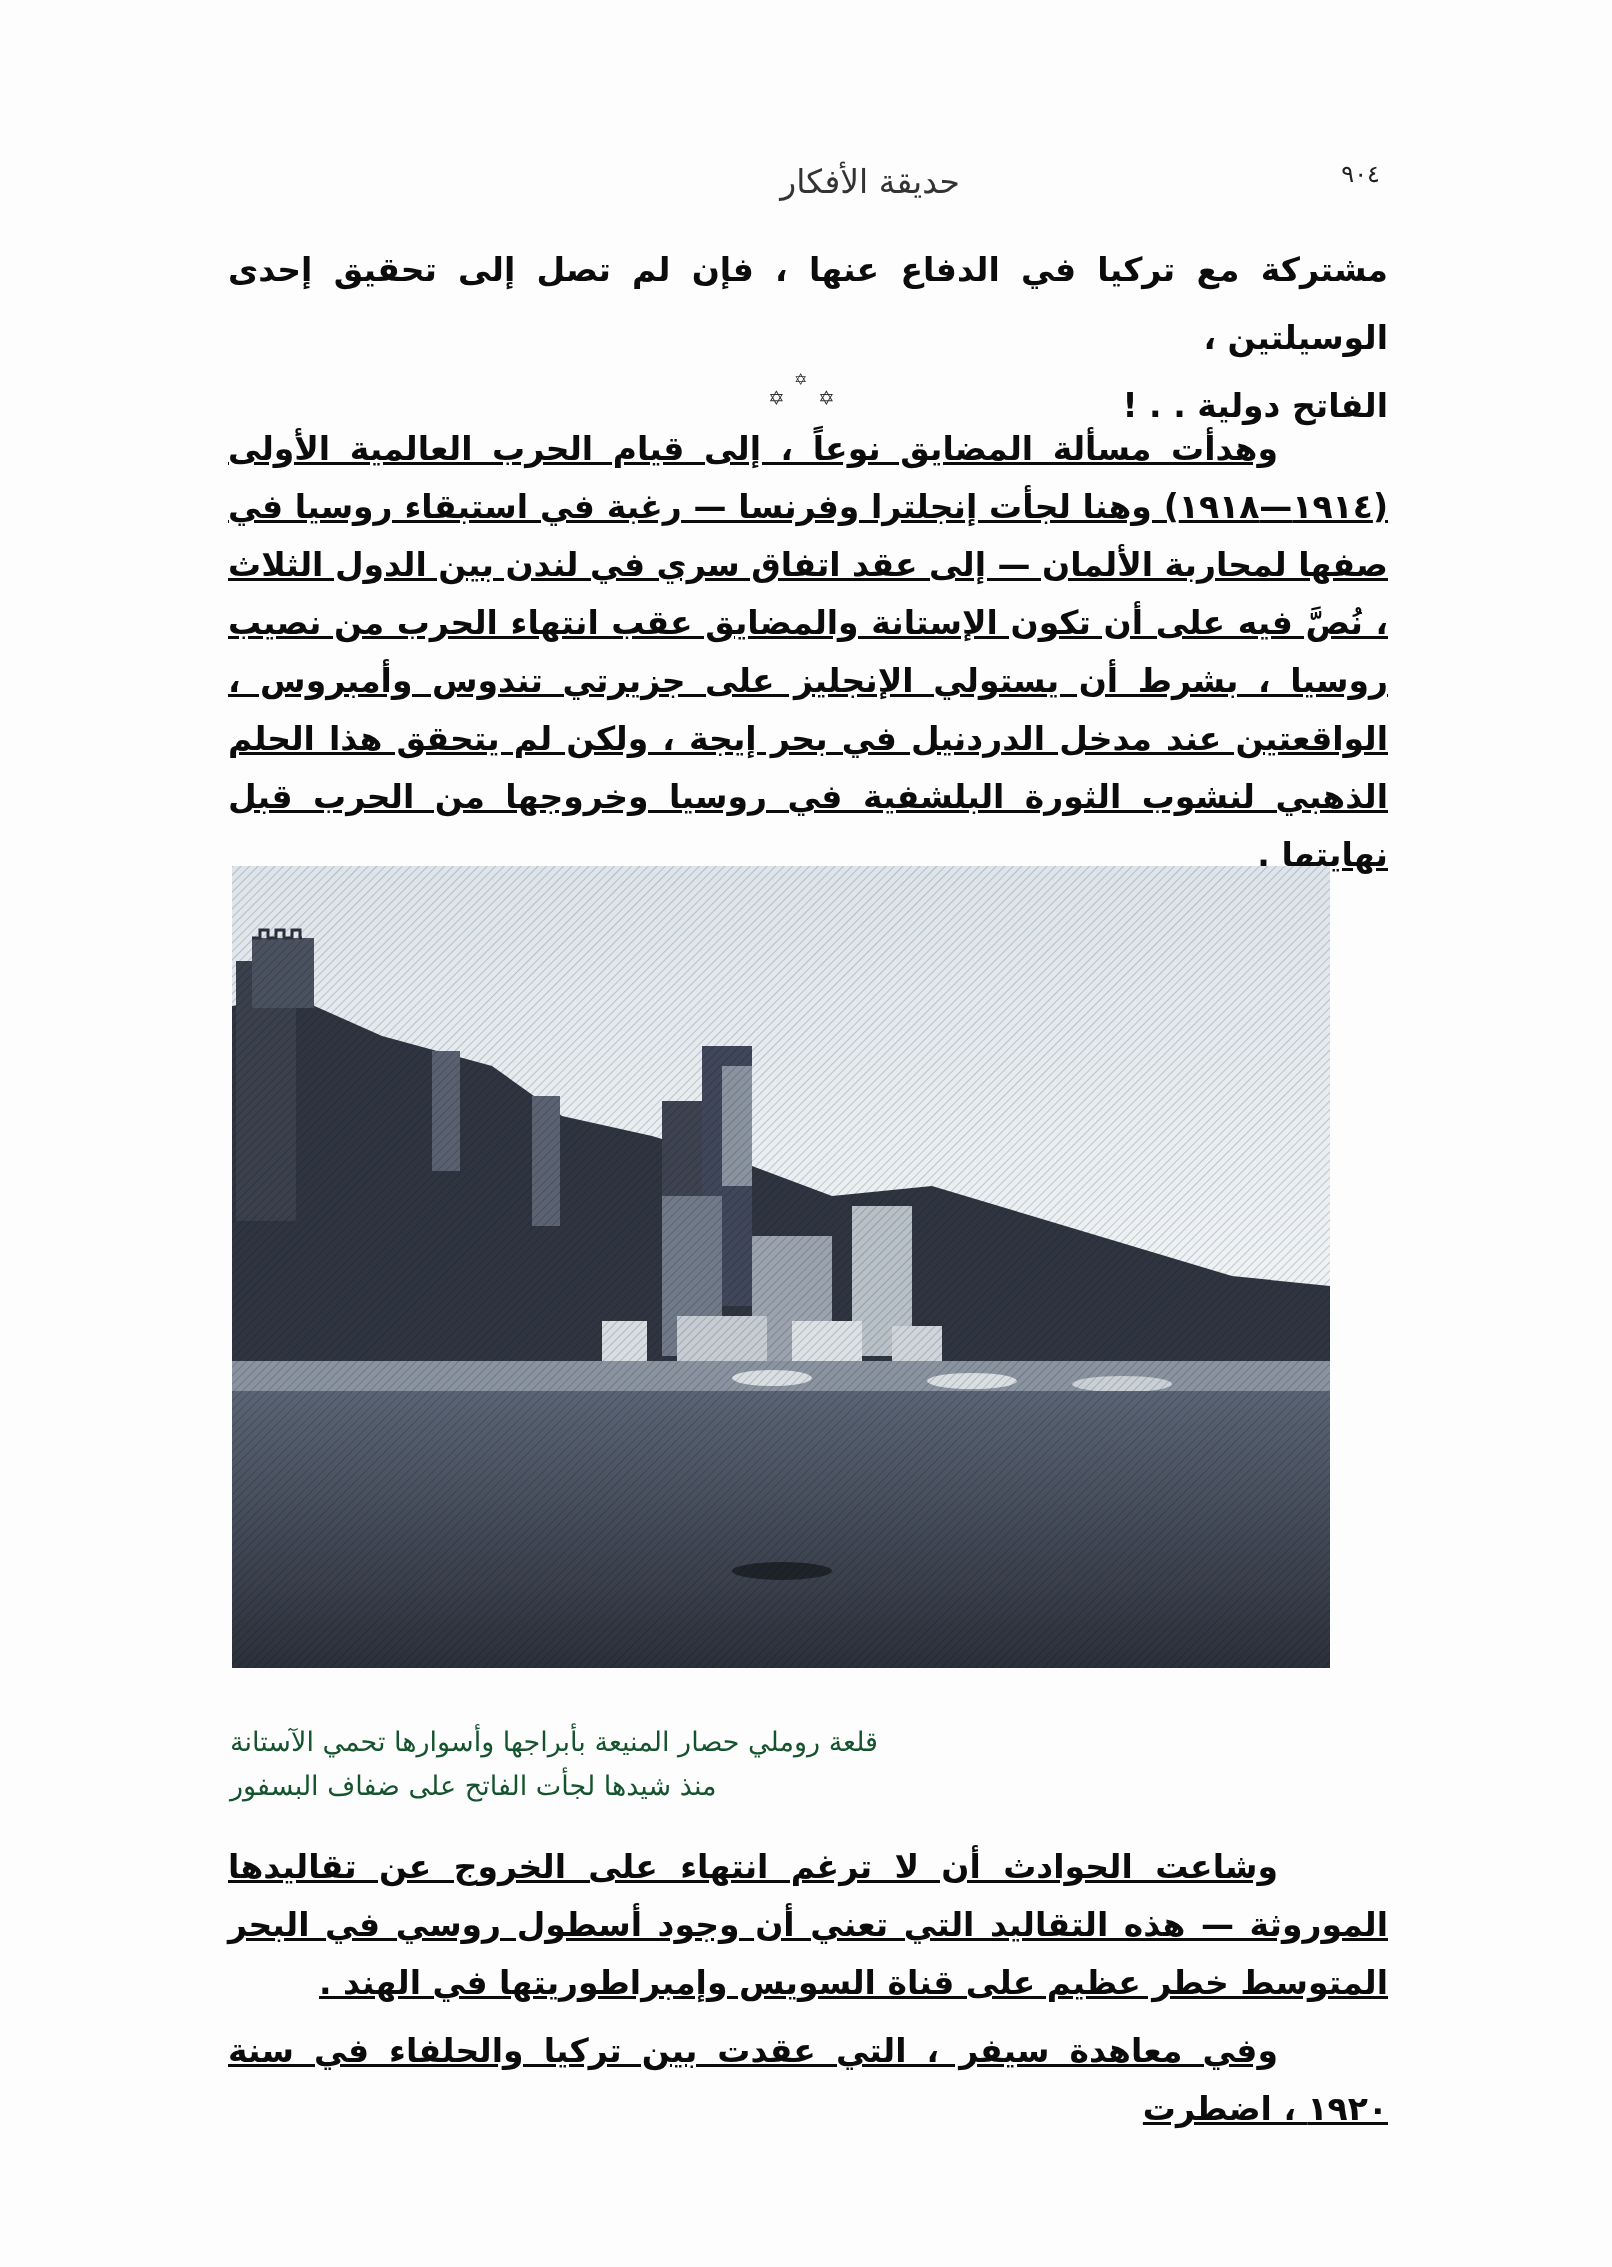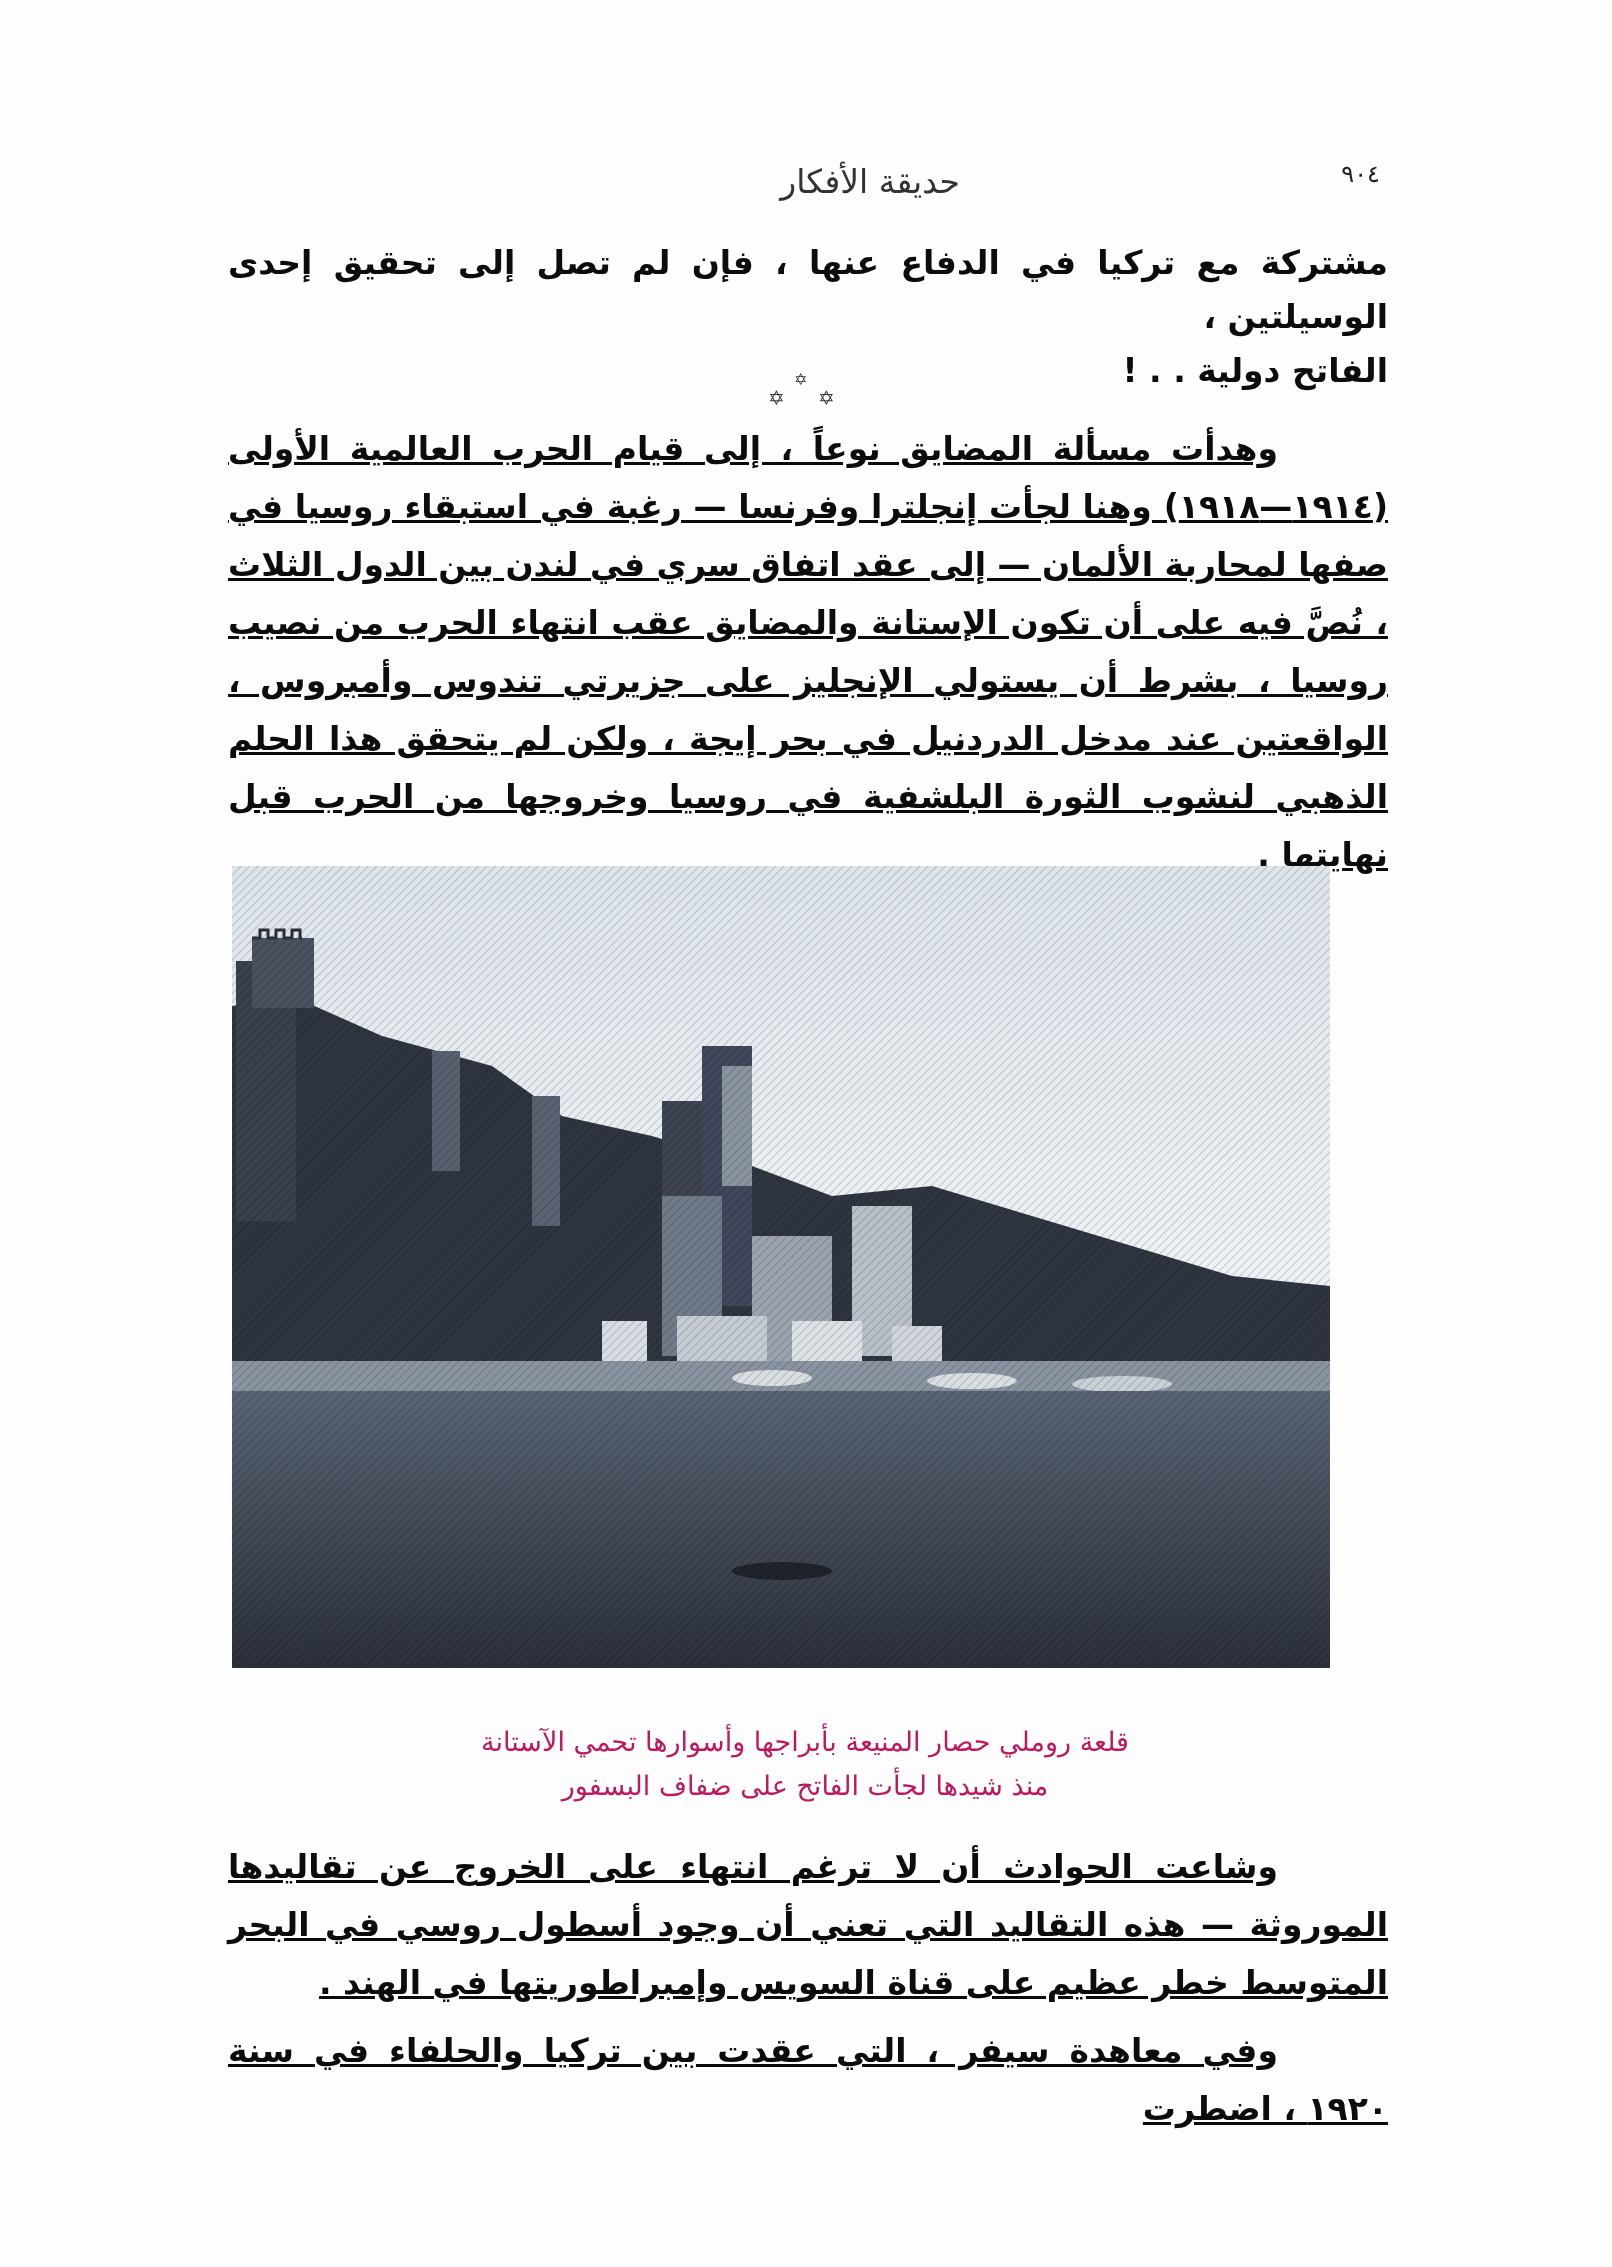--- a/index.html
+++ b/index.html
@@ -22,41 +22,41 @@
     }
     .text-block {
       position: absolute; left: 228px; width: 1160px;
       direction: rtl; text-align: justify; text-align-last: right;
       font-family: "DejaVu Sans", sans-serif; font-weight: bold;
       font-size: 33px; line-height: 58px; color: #0c0c0c;
     }
     .text-block p { margin: 0; }
     .indent { text-indent: 110px; text-decoration: underline; }
     .block-1 { top: 236px; }
-    .block-1 p { line-height: 54px; }
+    .block-1 p { line-height: 68px; }
     .stars {
       position: absolute; top: 370px; left: 760px; width: 90px; height: 50px;
       font-size: 20px; color: #333; text-align: center;
     }
     .stars .s1 { position: absolute; left: 8px; top: 16px; }
     .stars .s2 { position: absolute; left: 34px; top: 0px; font-size: 16px; }
     .stars .s3 { position: absolute; left: 58px; top: 16px; }
     .block-2 { top: 420px; }
     .figure {
       position: absolute; left: 232px; top: 866px; width: 1098px; height: 802px;
       overflow: hidden;
       background:
         linear-gradient(180deg, #e9eef2 0%, #dfe6ec 30%, #c9d2da 55%, transparent 56%),
         #3b4250;
     }
     .figure svg { position: absolute; left: 0; top: 0; }
     .caption {
       position: absolute; top: 1720px; left: 230px; width: 1150px;
-      direction: rtl; text-align: center;
-      font-family: "DejaVu Serif", serif; font-size: 27px; line-height: 44px; color: #be185d;
+      direction: rtl; text-align: left;
+      font-family: "DejaVu Serif", serif; font-size: 27px; line-height: 44px; color: #14532d;
     }
     .caption p { margin: 0; }
     .block-3 { top: 1838px; }
     .block-3 p.last { margin-top: 10px; }
   </style>
 </head>
 <body>
 
 <div class="page">
 

